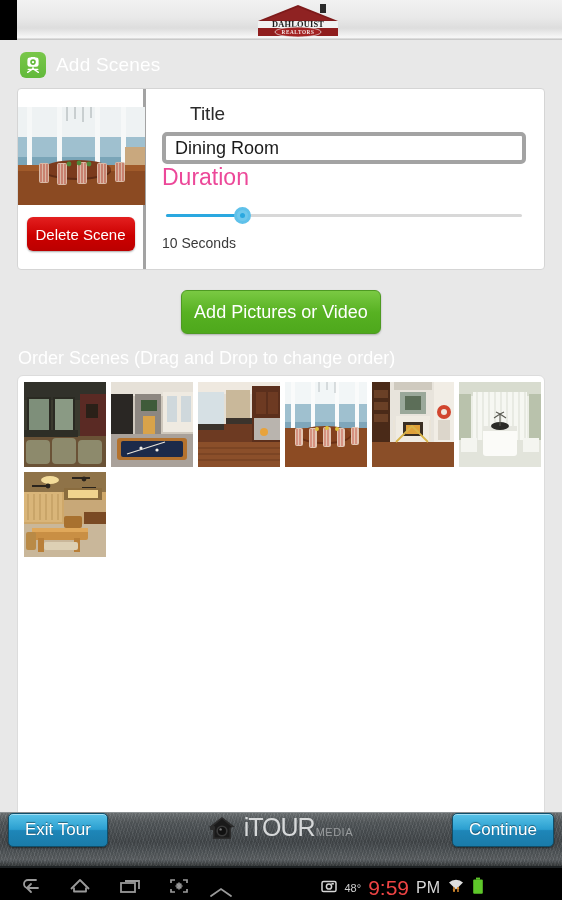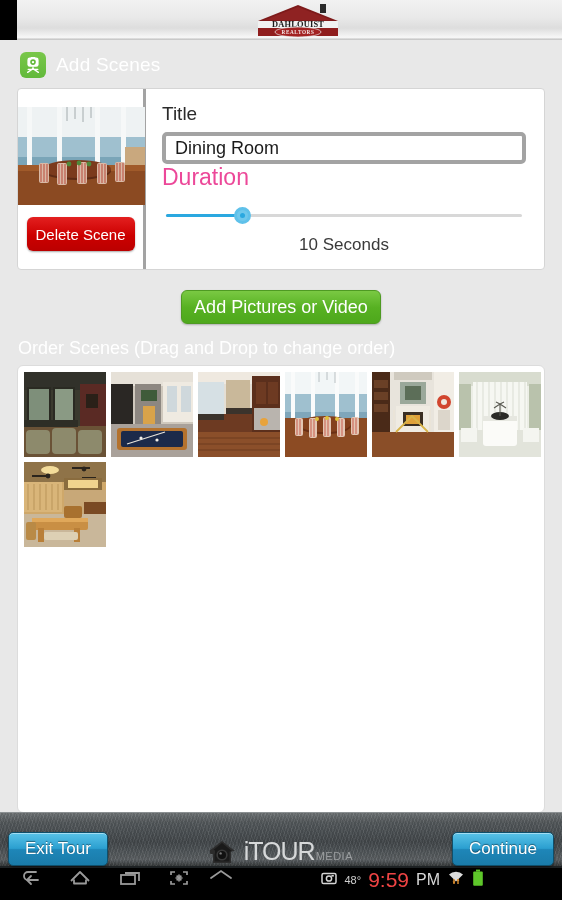--- a/index.html
+++ b/index.html
@@ -60,21 +60,21 @@
   .delete-btn {
     margin-top: 12px;
     width: 108px; height: 34px; border: none; border-radius: 6px;
     background: linear-gradient(to bottom, #e32020 0%, #cc0000 55%, #bb0000 100%);
     color: #fff; font-size: 15px; font-family: "Liberation Sans", sans-serif;
     box-shadow: 0 1px 2px rgba(0,0,0,.35);
     cursor: pointer;
   }
 
   .scene-right { flex: 1 1 auto; padding: 14px 18px 0 16px; }
-  .field-label { font-size: 19px; color: #2b2b2b; }
+  .field-label { font-size: 19px; color: #2b2b2b; margin-left: 28px; }
   .title-input {
     display: block; width: 100%; height: 32px; margin-top: 7px;
     border: 4px solid #a3a3a3; border-radius: 5px;
     padding: 0 9px; font-size: 18px; color: #1a1a1a;
     font-family: "Liberation Sans", sans-serif;
     background: #fff;
   }
   .dur-label { font-size: 23px; color: #ec4899; }
 
   .slider-wrap { position: relative; height: 26px; margin-top: 12px; }
@@ -89,26 +89,26 @@
   .slider-thumb {
     position: absolute; top: 4px; left: 22%; margin-left: -8px;
     width: 17px; height: 17px; border-radius: 50%;
     background: #6fc8ec; border: 3px solid #5fc1ea;
     cursor: pointer;
   }
   .slider-thumb::after {
     content: ""; position: absolute; left: 3px; top: 3px;
     width: 5px; height: 5px; border-radius: 50%; background: #2aa8e0;
   }
-  .dur-value { text-align: center; font-size: 17px; color: #3a3a3a; margin-top: 6px; }
+  .dur-value { font-size: 14px; color: #3a3a3a; margin-top: 6px; }
 
   
   .addbtn-row { display: flex; justify-content: center; margin-top: 20px; }
   .add-btn {
-    height: 34px; padding: 0 12px; border: 1px solid #4e9a22; border-radius: 6px;
+    height: 44px; padding: 0 12px; border: 1px solid #4e9a22; border-radius: 6px;
     background: linear-gradient(to bottom, #7ac943 0%, #57b122 52%, #4ea81c 100%);
     color: #fff; font-size: 18px; font-family: "Liberation Sans", sans-serif;
     box-shadow: 0 1px 2px rgba(0,0,0,.25);
     cursor: pointer;
   }
 
   
   .order-label {
     margin: 14px 0 6px 18px; font-size: 18px; color: #ffffff;
   }
@@ -129,42 +129,42 @@
 
   
   .toolbar {
     position: absolute; left: 0; top: 812px; width: 562px; height: 56px;
     background:
       repeating-linear-gradient(108deg, rgba(255,255,255,.05) 0 1px, rgba(0,0,0,.05) 1px 3px),
       repeating-linear-gradient(72deg, rgba(255,255,255,.04) 0 1px, rgba(0,0,0,.04) 1px 4px),
       linear-gradient(to bottom, #6f7476 0%, #53585b 18%, #43484b 55%, #5b6063 88%, #343839 100%);
     border-top: 1px solid #8b9092;
     border-bottom: 2px solid #1d2123;
-    display: flex; align-items: flex-end; justify-content: space-between;
+    display: flex; align-items: flex-start; justify-content: space-between;
     padding: 0 8px;
   }
   .metal-btn {
     height: 34px; padding: 0 16px;
     border: 1px solid #0f4f6b; border-radius: 5px;
     background: linear-gradient(to bottom, #59c3e8 0%, #2b9fd0 48%, #1e86b8 52%, #1a7ba9 100%);
     color: #fff; font-size: 17px; font-family: "Liberation Sans", sans-serif;
     text-shadow: 0 -1px 1px rgba(0,0,0,.45);
     box-shadow: inset 0 1px 0 rgba(255,255,255,.45), 0 1px 2px rgba(0,0,0,.5);
     cursor: pointer;
   }
   .itour { display: flex; align-items: center; gap: 7px; }
   .itour-text { display: flex; align-items: baseline; }
   .itour-i { font-size: 25px; color: #d6d8d9; letter-spacing: -1px; }
   .itour-tour { font-size: 25px; color: #d6d8d9; letter-spacing: -1px; }
   .itour-media { font-size: 11px; color: #9a9d9f; letter-spacing: .5px; margin-left: 1px; }
 
   
   .navbar {
     position: absolute; left: 0; top: 868px; width: 494px; height: 32px;
-    background: #000; display: flex; align-items: flex-start;
+    background: #000; display: flex; align-items: flex-end;
   }
   .nav-left { display: flex; align-items: center; gap: 26px; padding-left: 20px; }
   .nav-mid { flex: 1 1 auto; display: flex; justify-content: center; padding-right: 70px; }
   .nav-right { display: flex; align-items: center; gap: 7px; padding-right: 10px; }
   .stat-temp { font-size: 11px; color: #cfcfcf; }
   .stat-clock { font-size: 21px; color: #ef4444; }
   .stat-ampm { font-size: 16px; color: #d8d8d8; }
   .nav-icon, .stat-icon { display: block; }
 </style>
 </head>

